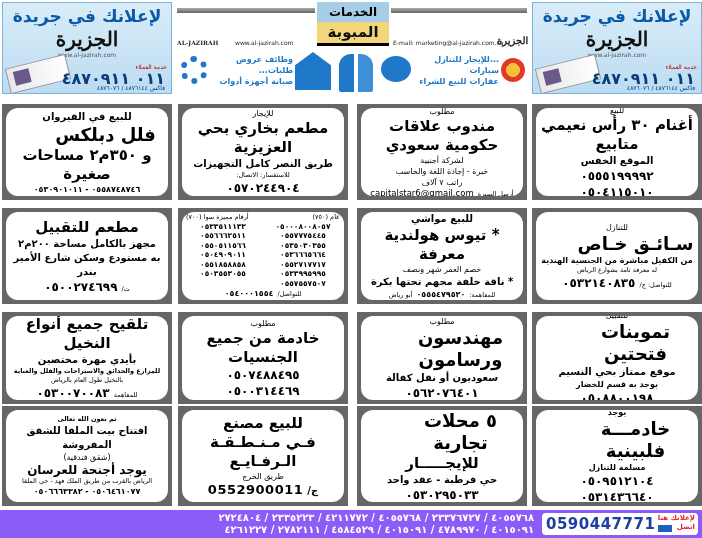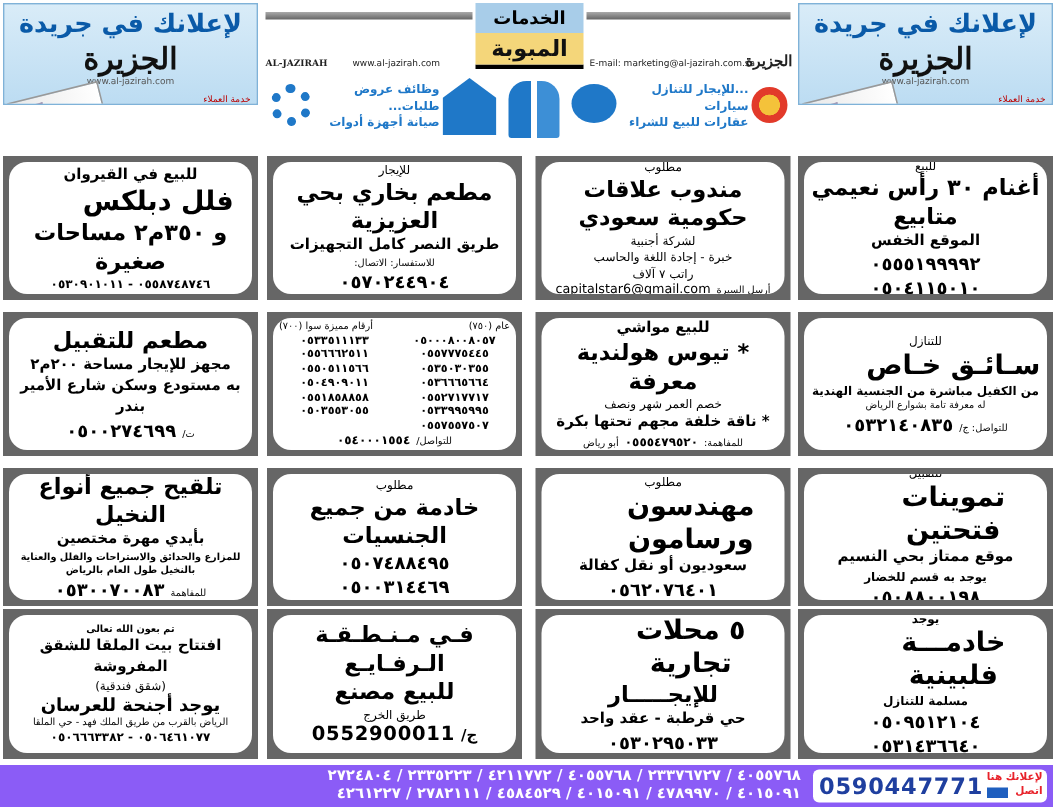--- a/index.html
+++ b/index.html
@@ -1,21 +1,21 @@
 <!DOCTYPE html>
 <html><head>
 <meta charset="utf-8">
 <style>
   * { box-sizing: border-box; margin: 0; padding: 0; }
   html, body { width: 702px; height: 538px; background: #ffffff; overflow: hidden; }
   body { font-family: "DejaVu Sans", sans-serif; position: relative; color: #000; }
 
   
   .header { position: absolute; left: 0; top: 0; width: 702px; height: 100px; }
-  .promo { position: absolute; top: 2px; width: 170px; height: 68px;
+  .promo { position: absolute; top: 2px; width: 170px; height: 92px;
            background: linear-gradient(180deg, #d9ecf8 0%, #bcdcf2 100%);
            border: 1px solid #7fb2d8; direction: rtl; text-align: center; overflow: hidden; }
   .promo-left { left: 2px; }
   .promo-right { left: 532px; }
   .promo-title { display: block; font-size: 17px; font-weight: bold; color: #0a5aa8; line-height: 22px; margin-top: 2px; }
   .promo-logo { display: block; font-family: "DejaVu Serif", serif; font-size: 20px; font-weight: bold; color: #111; line-height: 24px; }
   .promo-web { display: block; font-size: 6px; color: #555; line-height: 8px; direction: ltr; }
   .promo-service { position: absolute; right: 4px; top: 60px; font-size: 6px; color: #b00; }
   .promo-phone { position: absolute; right: 6px; top: 66px; font-size: 16px; font-weight: bold; color: #0a3d7a; letter-spacing: 1px; direction: ltr; }
   .promo-fax { position: absolute; right: 6px; top: 81px; font-size: 6px; color: #0a3d7a; direction: ltr; }
@@ -227,21 +227,21 @@
     <div class="row-inline">
       <span class="t-tiny">للتواصل/</span>
       <span class="t-small" style="font-weight:bold">٠٥٤٠٠٠١٥٥٤</span>
     </div>
   </div>
     </div>
 
   <div class="ad c4 r2">
       <div class="ad-inner">
     <div class="t-big">مطعم للتقبيل</div>
-    <div class="t-med">مجهز للإيجار مساحة ٢٠٠م٢</div>
+    <div class="t-med">مجهز بالكامل مساحة ٢٠٠م٢</div>
     <div class="t-med">به مستودع وسكن شارع الأمير بندر</div>
     <div class="row-inline">
       <span class="t-tiny">ت/</span>
       <span class="t-phone">٠٥٠٠٢٧٤٦٩٩</span>
     </div>
   </div>
     </div>
 
   <div class="ad c1 r3" style="height:92px">
       <div class="ad-inner">
@@ -269,21 +269,21 @@
     <div class="t-phone">٠٥٠٧٤٨٨٤٩٥</div>
     <div class="t-phone">٠٥٠٠٣١٤٤٦٩</div>
   </div>
     </div>
 
   <div class="ad c4 r3" style="height:92px">
       <div class="ad-inner">
     <div class="t-big">تلقيح جميع أنواع النخيل</div>
     <div class="t-med">بأيدي مهرة مختصين</div>
     <div class="t-tiny" style="font-weight:bold">للمزارع والحدائق والاستراحات والفلل والعناية</div>
-    <div class="t-tiny" style="font-weight:bold">بالنخيل طول العام بالرياض</div>
+    <div class="t-tiny" style="font-weight:normal">بالنخيل طول العام بالرياض</div>
     <div class="row-inline">
       <span class="t-tiny">للمفاهمة</span>
       <span class="t-phone">٠٥٣٠٠٧٠٠٨٣</span>
     </div>
   </div>
     </div>
 
   <div class="ad c1 r4" style="height:100px">
       <div class="ad-inner">
     <div class="t-small" style="font-weight:bold">يوجد</div>
@@ -298,22 +298,22 @@
       <div class="ad-inner">
     <div class="t-huge">٥ محلات تجارية</div>
     <div class="t-big">للإيجـــــار</div>
     <div class="t-med">حي قرطبة - عقد واحد</div>
     <div class="t-phone">٠٥٣٠٢٩٥٠٣٣</div>
   </div>
     </div>
 
   <div class="ad c3 r4" style="height:100px">
       <div class="ad-inner">
+    <div class="t-big">للبيع مصنع</div>
     <div class="t-big">فـي مـنـطـقـة الـرفـايـع</div>
-    <div class="t-big">للبيع مصنع</div>
     <div class="t-small">طريق الخرج</div>
     <div class="row-inline">
       <span class="t-med">ج/</span>
       <span class="latin-phone">0552900011</span>
     </div>
   </div>
     </div>
 
   <div class="ad c4 r4" style="height:100px">
       <div class="ad-inner">

